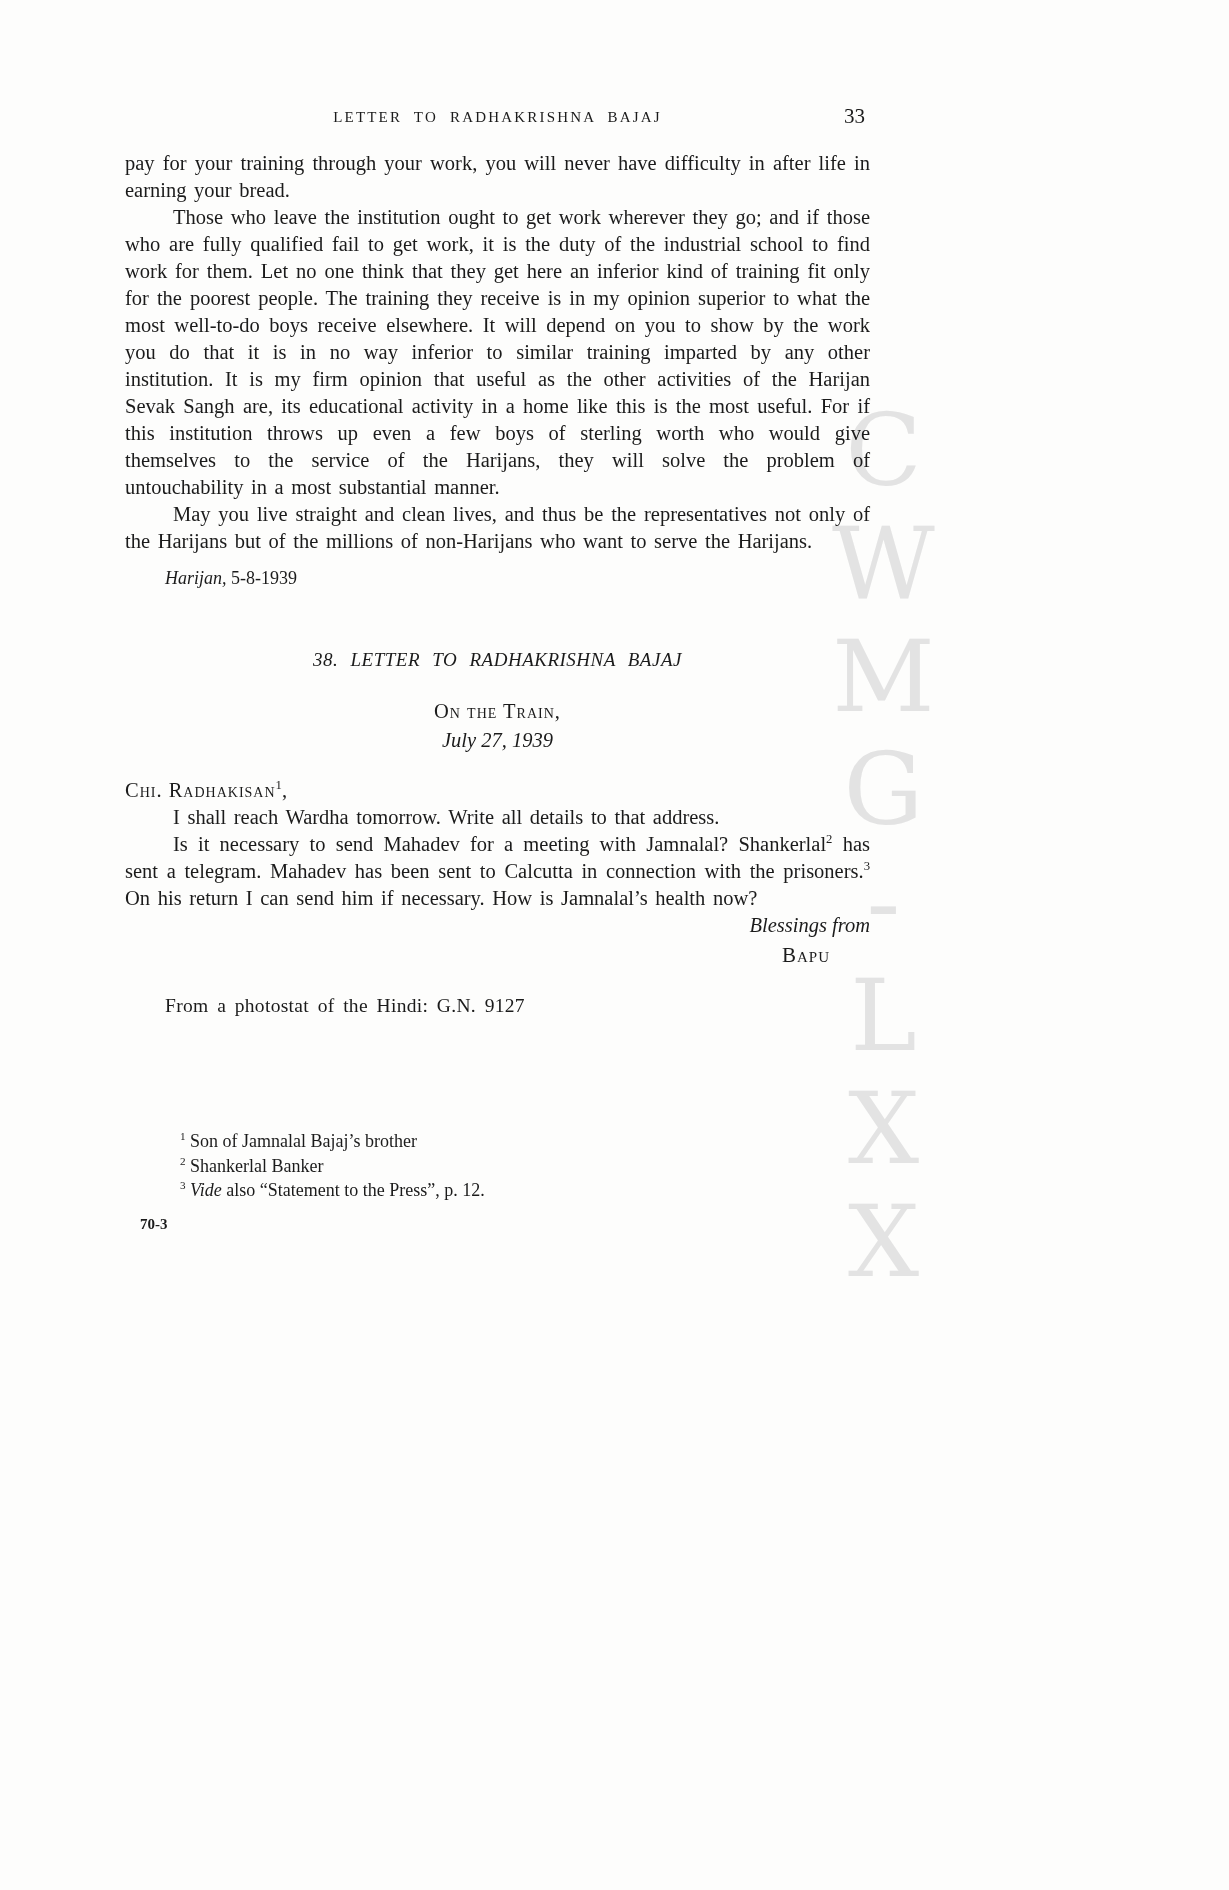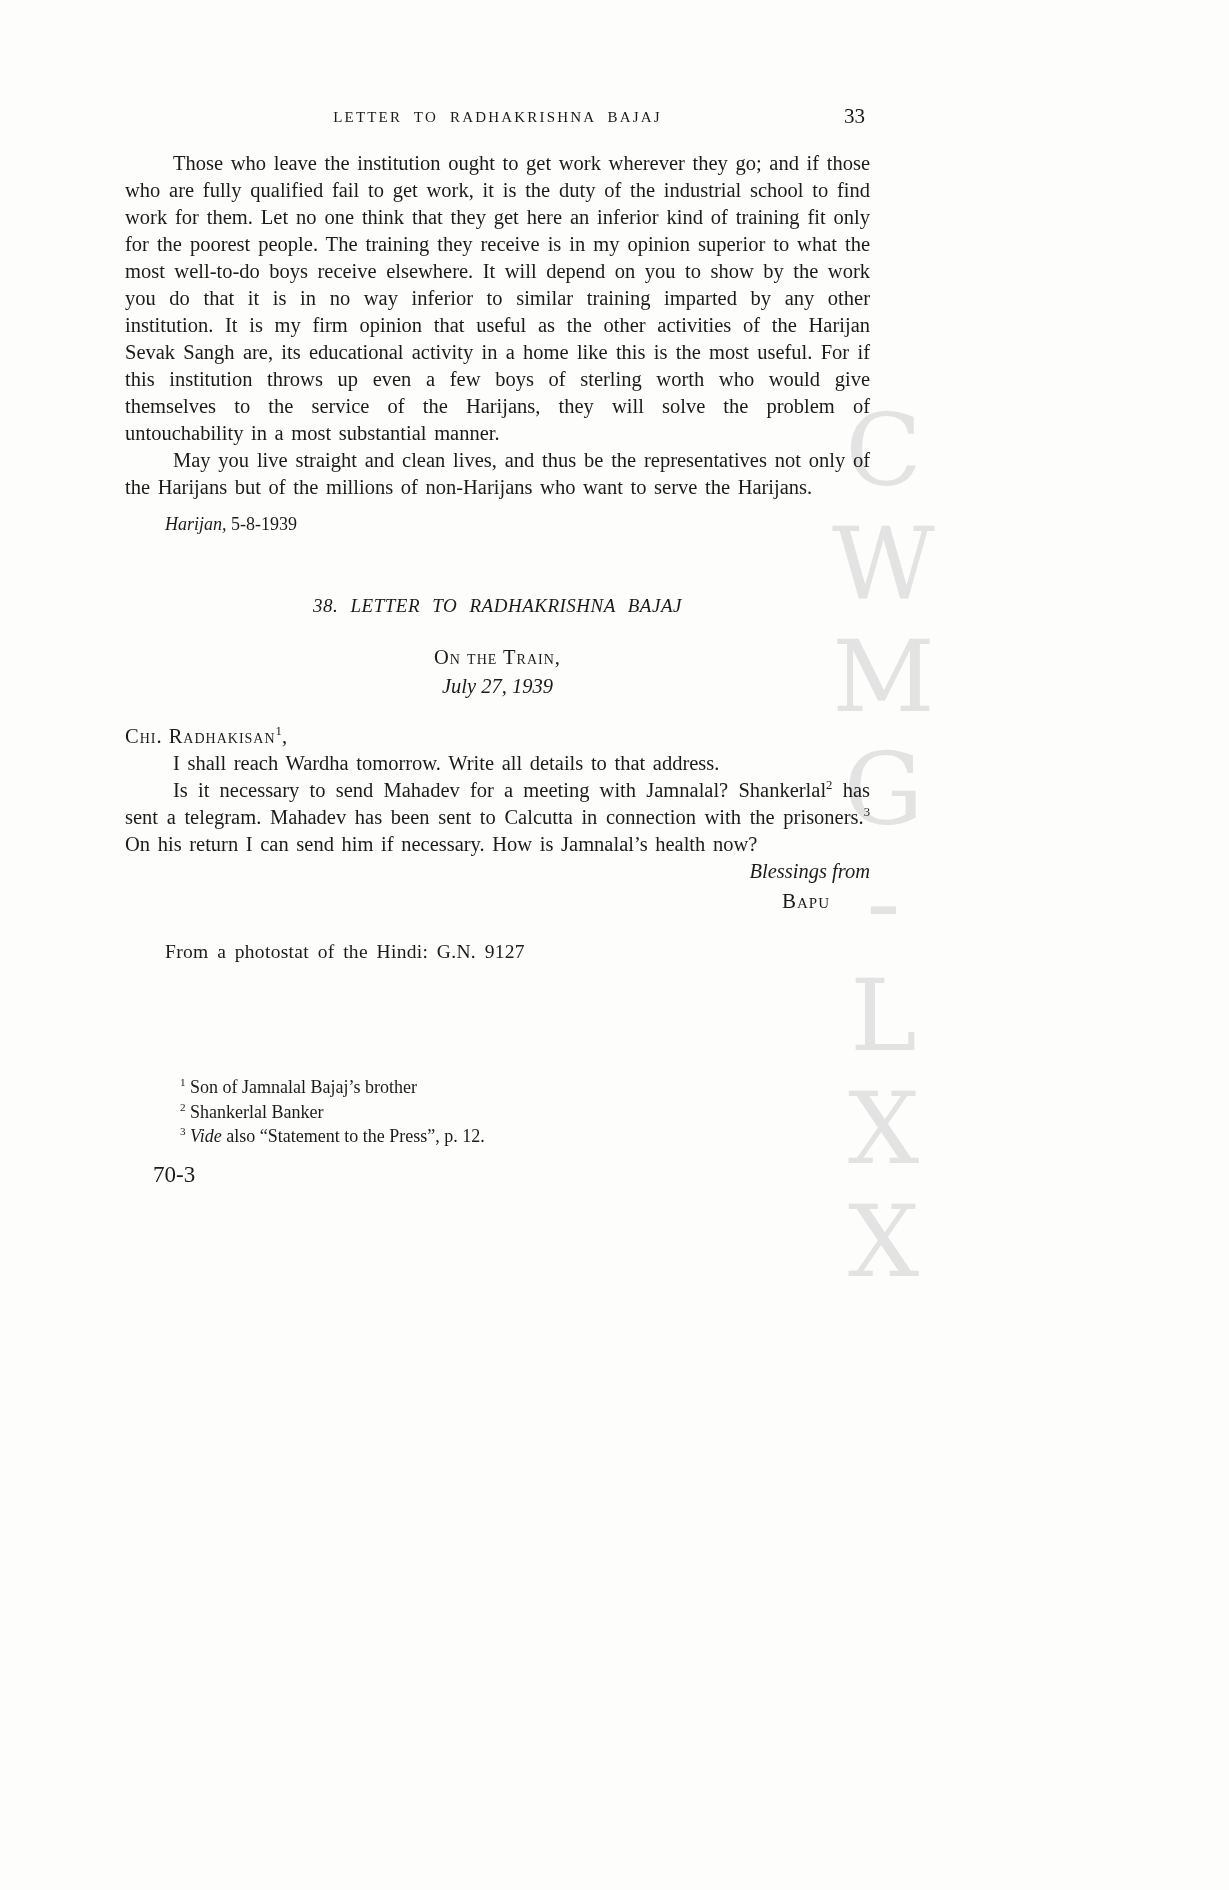--- a/index.html
+++ b/index.html
@@ -115,38 +115,40 @@
     word-spacing: 3.5px;
   }
   .footnotes {
     margin-top: 112px;
     margin-left: 55px;
     font-size: 18px;
     line-height: 24.5px;
   }
   .folio {
     margin-top: 13px;
-    margin-left: 28px;
-    font-size: 23px;
+    margin-left: 15px;
+    font-size: 15px;
+    font-weight: bold;
   }
 </style>
 </head>
 <body>
 
 <div class="page">
 
   <div class="watermark">CWMG-LXX</div>
 
   <header class="running-header">
     <span class="page-number">33</span>
     <span class="header-title">LETTER TO RADHAKRISHNA BAJAJ</span>
   </header>
 
   <main class="content">
 
+    <p class="body-par no-indent">pay for your training through your work, you will never have difficulty in after life in earning your bread.</p>
     <p class="body-par">Those who leave the institution ought to get work wherever they go; and if those who are fully qualified fail to get work, it is the duty of the industrial school to find work for them. Let no one think that they get here an inferior kind of training fit only for the poorest people. The training they receive is in my opinion superior to what the most well-to-do boys receive elsewhere. It will depend on you to show by the work you do that it is in no way inferior to similar training imparted by any other institution. It is my firm opinion that useful as the other activities of the Harijan Sevak Sangh are, its educational activity in a home like this is the most useful. For if this institution throws up even a few boys of sterling worth who would give themselves to the service of the Harijans, they will solve the problem of untouchability in a most substantial manner.</p>
     <p class="body-par">May you live straight and clean lives, and thus be the representatives not only of the Harijans but of the millions of non-Harijans who want to serve the Harijans.</p>
 
     <p class="source-line"><em>Harijan,</em><span> 5-8-1939</span></p>
 
     <h2 class="letter-heading">38. LETTER TO RADHAKRISHNA BAJAJ</h2>
 
     <div class="dateline">
       <div class="smallcaps">On the Train,</div>
       <div class="italic">July 27, 1939</div>

